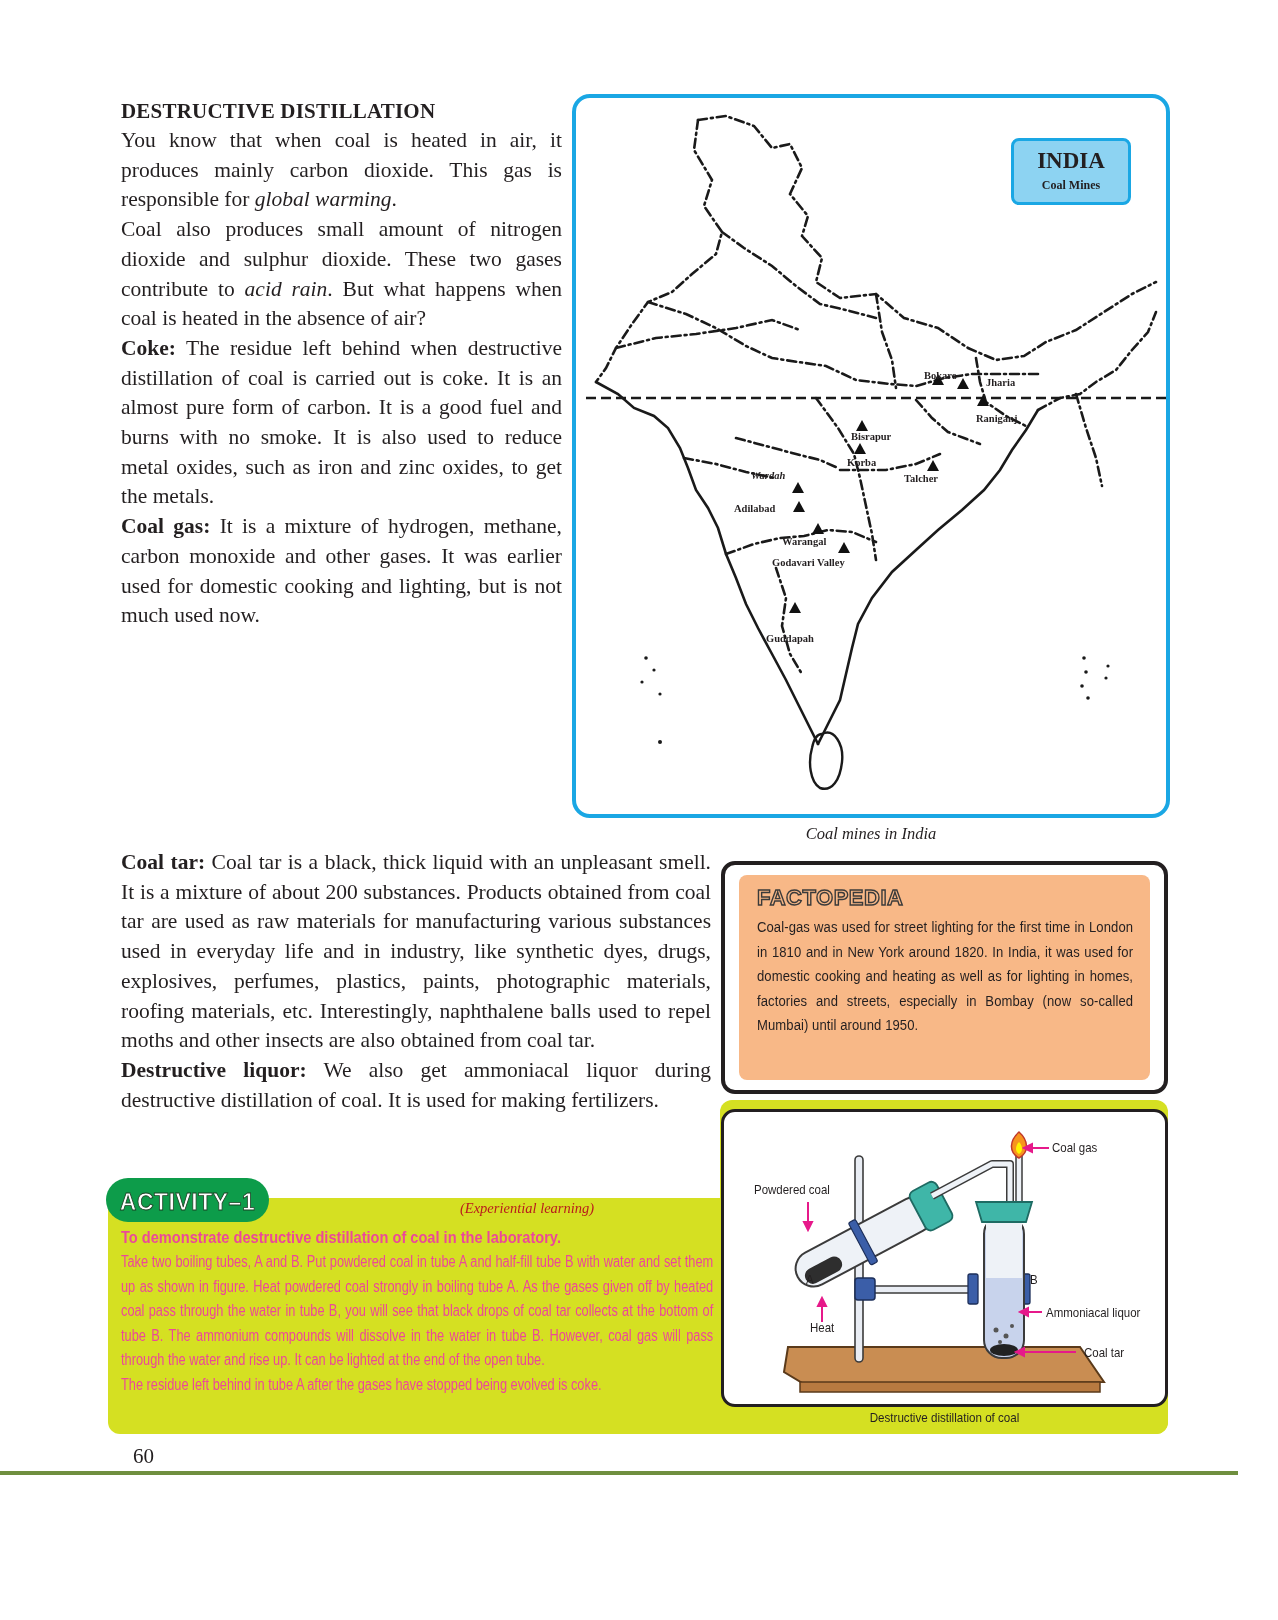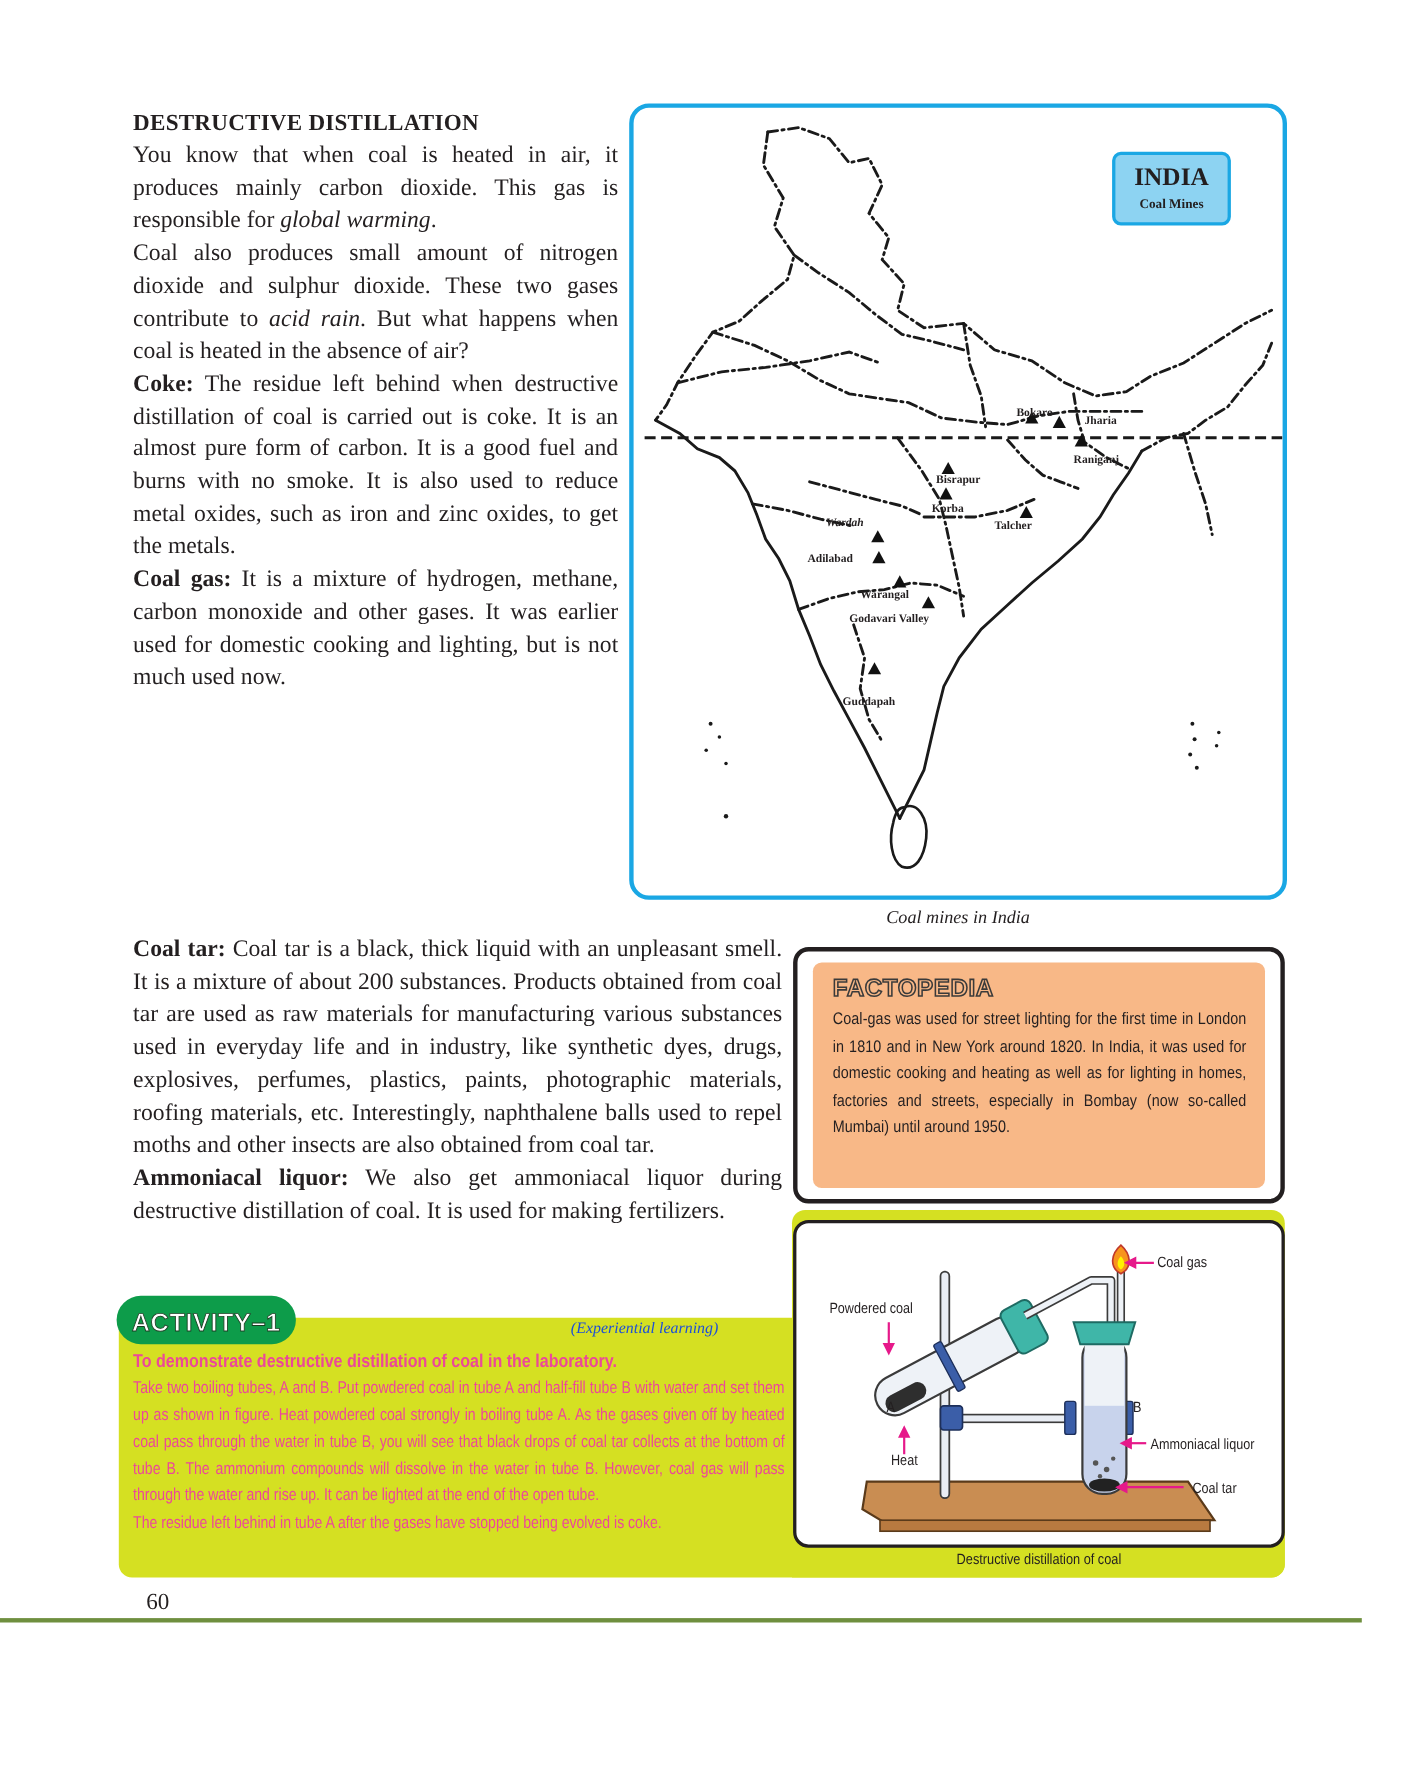--- a/index.html
+++ b/index.html
@@ -10,41 +10,41 @@
   .col-left { position: absolute; left: 121px; top: 98px; width: 441px; font-size: 21.5px; line-height: 29.7px; text-align: justify; }
   .col-left p { margin: 0; }
   .col-wide { position: absolute; left: 121px; top: 848px; width: 590px; font-size: 21.5px; line-height: 29.7px; text-align: justify; }
   .col-wide p { margin: 0; }
   h1.section-title { font-size: 21px; font-weight: bold; letter-spacing: 0.2px; line-height: 26px; margin-bottom: 2px; }
   b.term { font-weight: bold; }
 
   
   .map-panel { position: absolute; left: 572px; top: 94px; width: 598px; height: 724px; border: 4px solid #1aa7e4; border-radius: 18px; background: #fff; overflow: hidden; }
   .map-panel svg { position: absolute; left: 0; top: 0; }
-  .map-legend-box { position: absolute; left: 435px; top: 40px; width: 108px; height: 67px; background: #8dd3f2; border: 3px solid #1aa7e4; border-radius: 8px; text-align: center; }
+  .map-legend-box { position: absolute; left: 435px; top: 40px; width: 120px; height: 67px; background: #8dd3f2; border: 3px solid #1aa7e4; border-radius: 8px; text-align: center; }
   .map-legend-title { font-weight: bold; font-size: 23px; line-height: 28px; margin-top: 6px; color: #231f20; }
   .map-legend-sub { font-weight: bold; font-size: 12px; line-height: 20px; color: #231f20; }
   .mine-label { position: absolute; font-size: 10.5px; font-weight: bold; white-space: nowrap; color: #231f20; font-family: "Liberation Serif", serif; }
   .mine-mark { position: absolute; width: 0; height: 0; border-left: 6px solid transparent; border-right: 6px solid transparent; border-bottom: 11px solid #111; }
   .map-caption { position: absolute; left: 572px; top: 824px; width: 598px; text-align: center; font-style: italic; font-size: 16.5px; color: #231f20; }
 
   
   .facto-outer { position: absolute; left: 721px; top: 861px; width: 447px; height: 233px; border: 4px solid #231f20; border-radius: 14px; background: #fff; }
   .facto-inner { position: absolute; left: 14px; top: 10px; width: 411px; height: 205px; background: #f8b887; border-radius: 8px; padding: 10px 16px 0 18px; }
   .facto-title { font-family: "Liberation Sans", sans-serif; font-weight: bold; font-size: 22px; color: #f8b887; letter-spacing: 0.5px;
     -webkit-text-stroke: 1.4px #3a3a3a; text-shadow: 0 0 0 #fff; line-height: 26px; }
   .facto-text { font-family: "Liberation Sans", sans-serif; font-size: 15.2px; line-height: 24.5px; text-align: justify; color: #231f20; margin-top: 4px; transform: scaleX(0.86); transform-origin: left top; width: 116%; letter-spacing: 0.1px; }
 
   
   .activity-band { position: absolute; left: 108px; top: 1198px; width: 1060px; height: 236px; background: #d5e022; border-radius: 0 0 12px 12px; }
   .activity-band-right-top { position: absolute; left: 720px; top: 1100px; width: 448px; height: 334px; background: #d5e022; border-radius: 12px 12px 12px 0; }
   .activity-badge { position: absolute; left: 106px; top: 1178px; width: 163px; height: 44px; background: #0d9c4a; border-radius: 24px; text-align: center; }
   .activity-badge-label { font-family: "Liberation Sans", sans-serif; font-weight: bold; font-size: 23px; color: #fff; line-height: 48px; letter-spacing: 0.5px;
     -webkit-text-stroke: 0.8px #1a3d22; }
-  .activity-tag { position: absolute; left: 460px; top: 1200px; width: 252px; text-align: center; font-style: italic; font-size: 14.5px; color: #1d4ed8; }
+  .activity-tag { position: absolute; left: 460px; top: 1200px; width: 252px; text-align: left; font-style: italic; font-size: 14.5px; color: #b91c1c; }
   .activity-body { position: absolute; left: 121px; top: 1226px; width: 592px; font-family: "Liberation Sans", sans-serif; color: #ec4899; }
   .activity-heading { font-weight: bold; font-size: 16.8px; line-height: 24px; transform: scaleX(0.87); transform-origin: left top; width: 115%; white-space: nowrap; }
   .activity-text { font-size: 15.6px; line-height: 24.6px; text-align: justify; transform: scaleX(0.82); transform-origin: left top; width: 122%; }
   .activity-text p { margin: 0; }
 
   
   .figure-card { position: absolute; left: 721px; top: 1109px; width: 447px; height: 298px; background: #fff; border: 3px solid #231f20; border-radius: 14px; overflow: hidden; }
   .figure-card svg { position: absolute; left: 0; top: 0; }
   .fig-label { position: absolute; font-family: "Liberation Sans", sans-serif; font-size: 13.5px; color: #231f20; white-space: nowrap; transform: scaleX(0.85); transform-origin: left top; }
   .figure-caption { position: absolute; left: 721px; top: 1410px; width: 447px; text-align: center; font-family: "Liberation Sans", sans-serif; font-size: 13.5px; color: #231f20; transform: scaleX(0.86); }
@@ -59,21 +59,21 @@
 <div class="col-left">
   <h1 class="section-title">DESTRUCTIVE DISTILLATION</h1>
   <p><span>You know that when coal is heated in air, it produces mainly carbon dioxide. This gas is responsible for </span><i>global warming</i><span>.</span></p>
   <p><span>Coal also produces small amount of nitrogen dioxide and sulphur dioxide. These two gases contribute to </span><i>acid rain</i><span>. But what happens when coal is heated in the absence of air?</span></p>
   <p><b class="term">Coke:</b><span> The residue left behind when destructive distillation of coal is carried out is coke. It is an almost pure form of carbon. It is a good fuel and burns with no smoke. It is also used to reduce metal oxides, such as iron and zinc oxides, to get the metals.</span></p>
   <p><b class="term">Coal gas:</b><span> It is a mixture of hydrogen, methane, carbon monoxide and other gases. It was earlier used for domestic cooking and lighting, but is not much used now.</span></p>
 </div>
 
 <div class="col-wide">
   <p><b class="term">Coal tar:</b><span> Coal tar is a black, thick liquid with an unpleasant smell. It is a mixture of about 200 substances. Products obtained from coal tar are used as raw materials for manufacturing various substances used in everyday life and in industry, like synthetic dyes, drugs, explosives, perfumes, plastics, paints, photographic materials, roofing materials, etc. Interestingly, naphthalene balls used to repel moths and other insects are also obtained from coal tar.</span></p>
-  <p><b class="term">Ammoniacal liquor:</b><span> We also get ammoniacal liquor during destructive distillation of coal. It is used for making fertilizers.</span></p>
+  <p><b class="term">Destructive liquor:</b><span> We also get ammoniacal liquor during destructive distillation of coal. It is used for making fertilizers.</span></p>
 </div>
 
 <div class="map-panel">
   <svg width="590" height="716" viewBox="0 0 590 716">
     <g fill="none" stroke="#1a1a1a" stroke-width="2.6" stroke-dasharray="9 4 2 4" stroke-linecap="round">
 
       <path d="M122 22 L150 18 L178 28 L196 50 L214 46 L226 70 L214 96 L232 118 L226 138 L246 160 L240 184 L264 200 L300 196 L328 220 L362 230 L392 250 L420 262 L448 258 L470 244 L500 232 L528 214 L556 196 L580 184"></path>
       <path d="M122 22 L118 52 L136 82 L128 108 L146 134 L140 156 L116 176 L96 194 L72 204 L56 226 L40 250 L30 270 L20 284"></path>
 
       <path d="M20 284 L42 296 L58 310 L78 318 L92 330 L104 350 L112 370 L120 392 L132 410 L142 430 L150 456 L160 480 L170 506 L182 530 L196 556 L210 582 L222 606 L232 626 L242 646" stroke-dasharray="none"></path>

